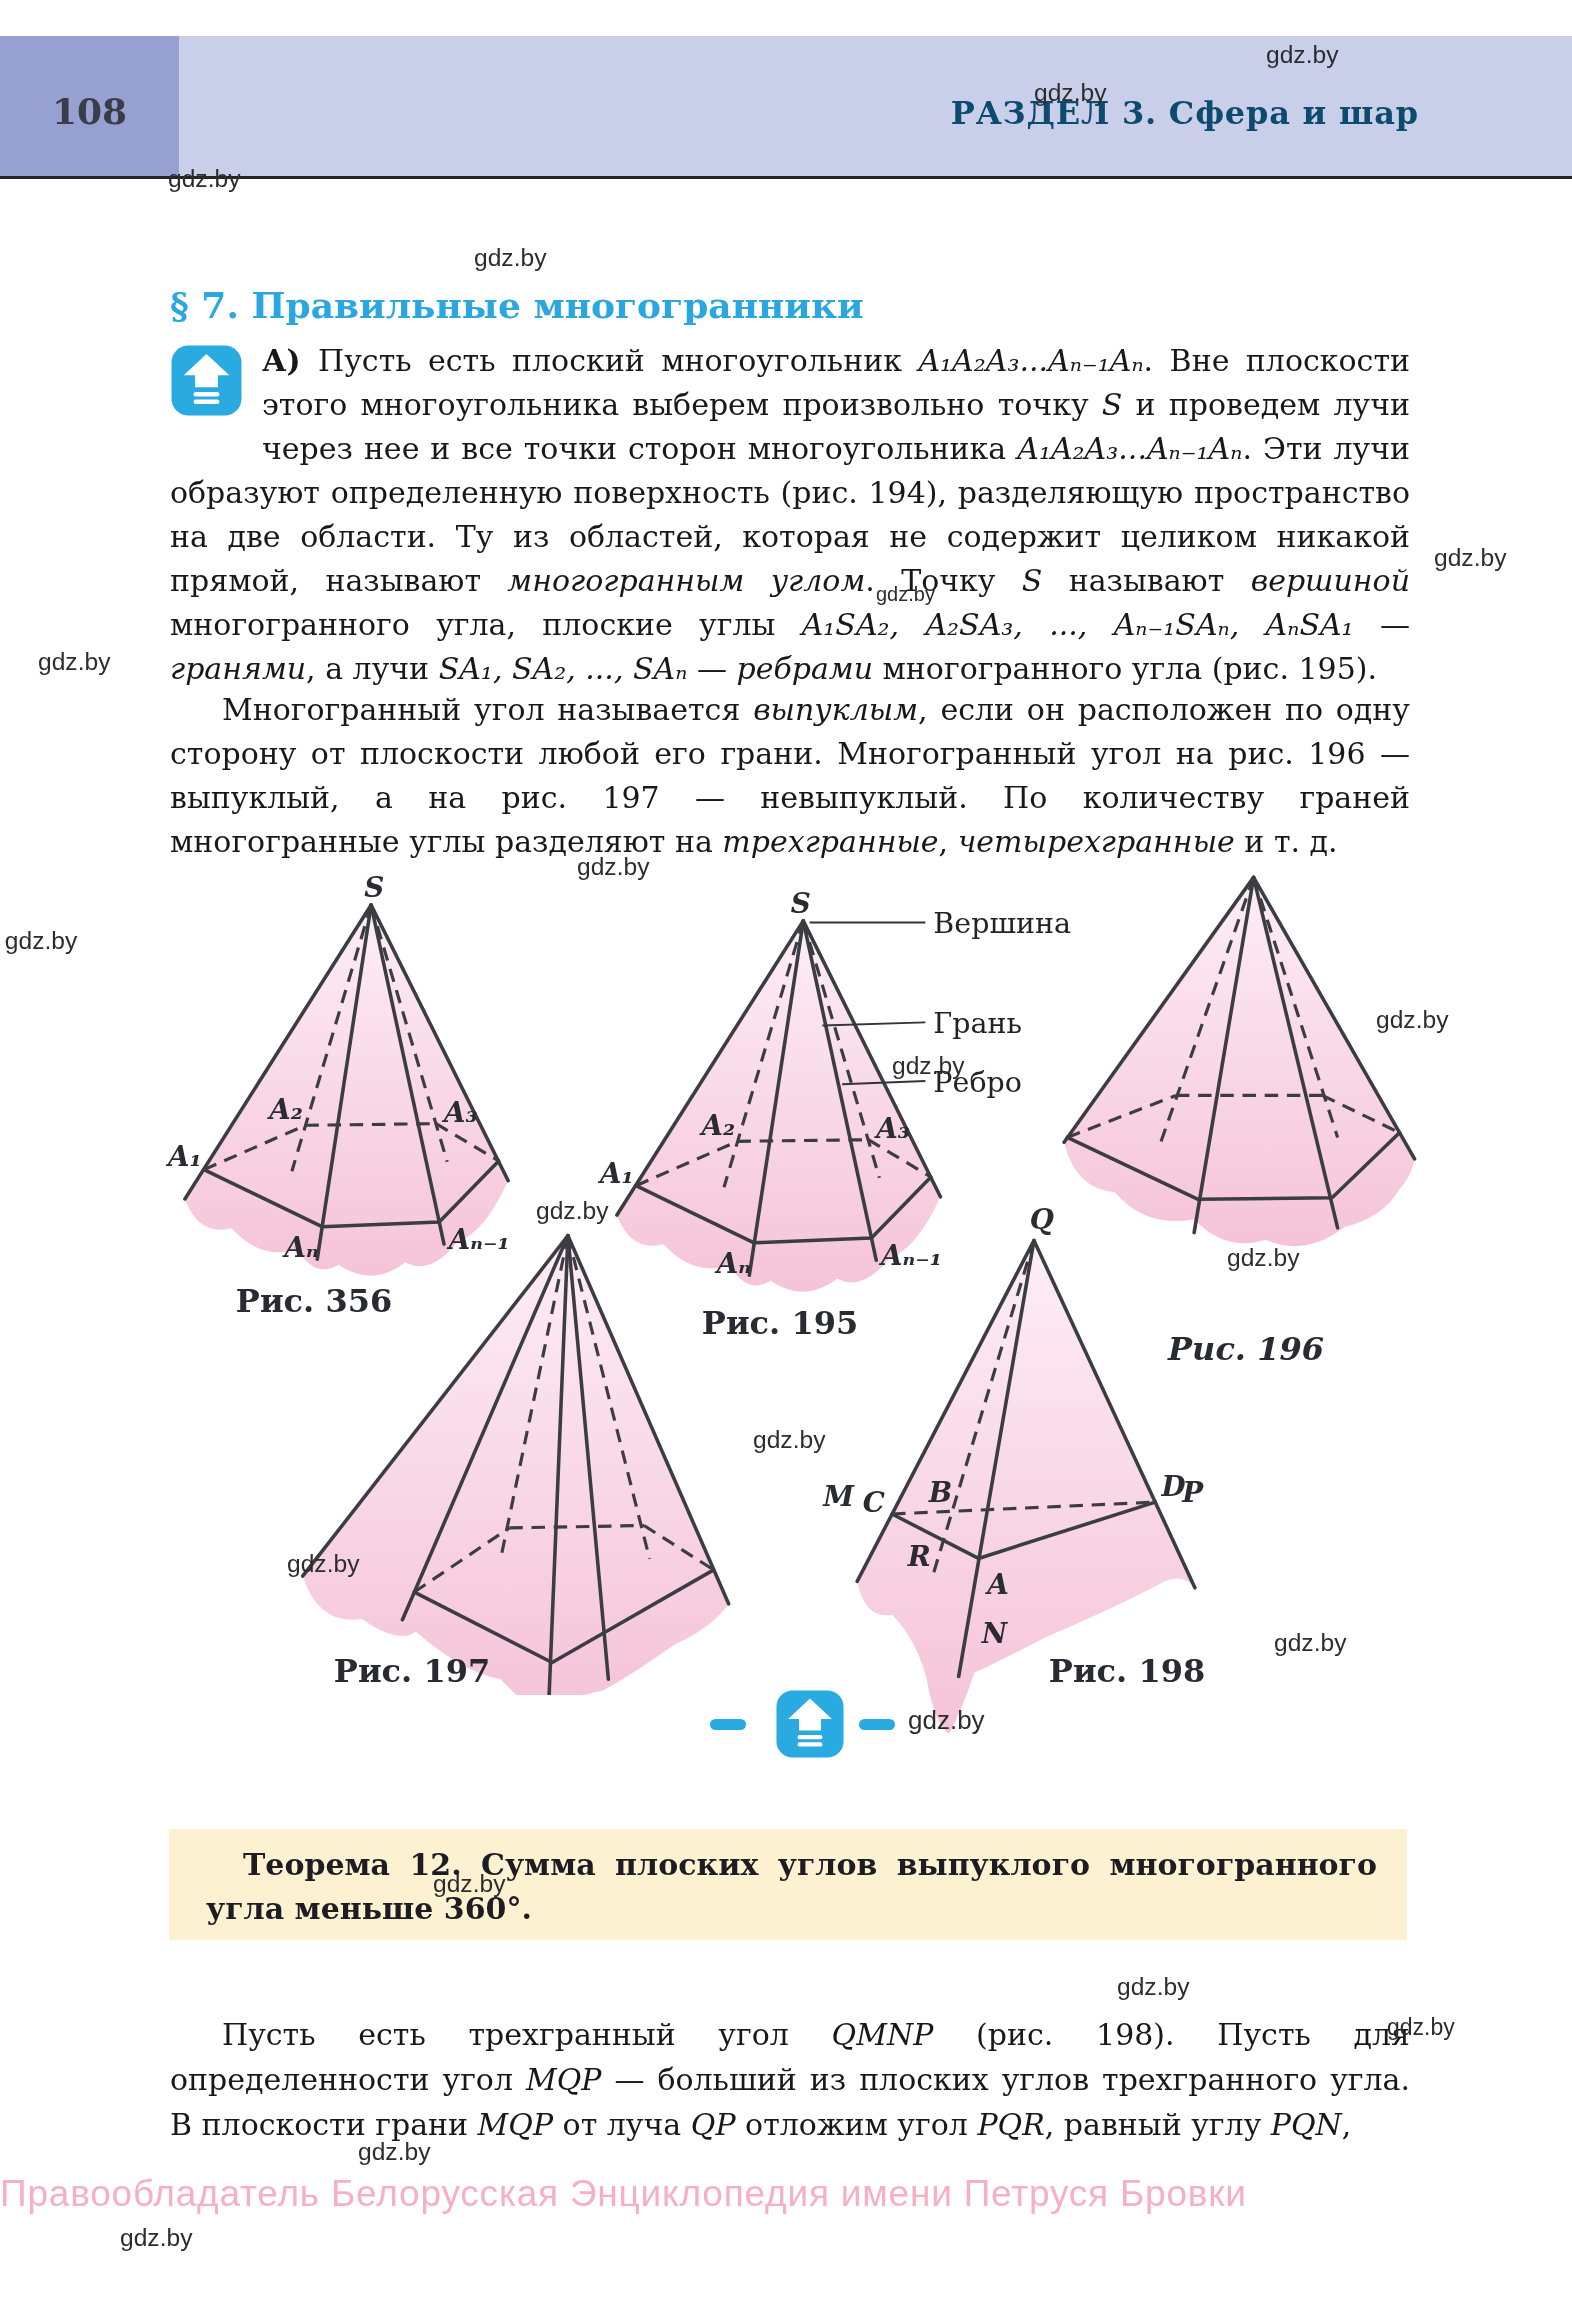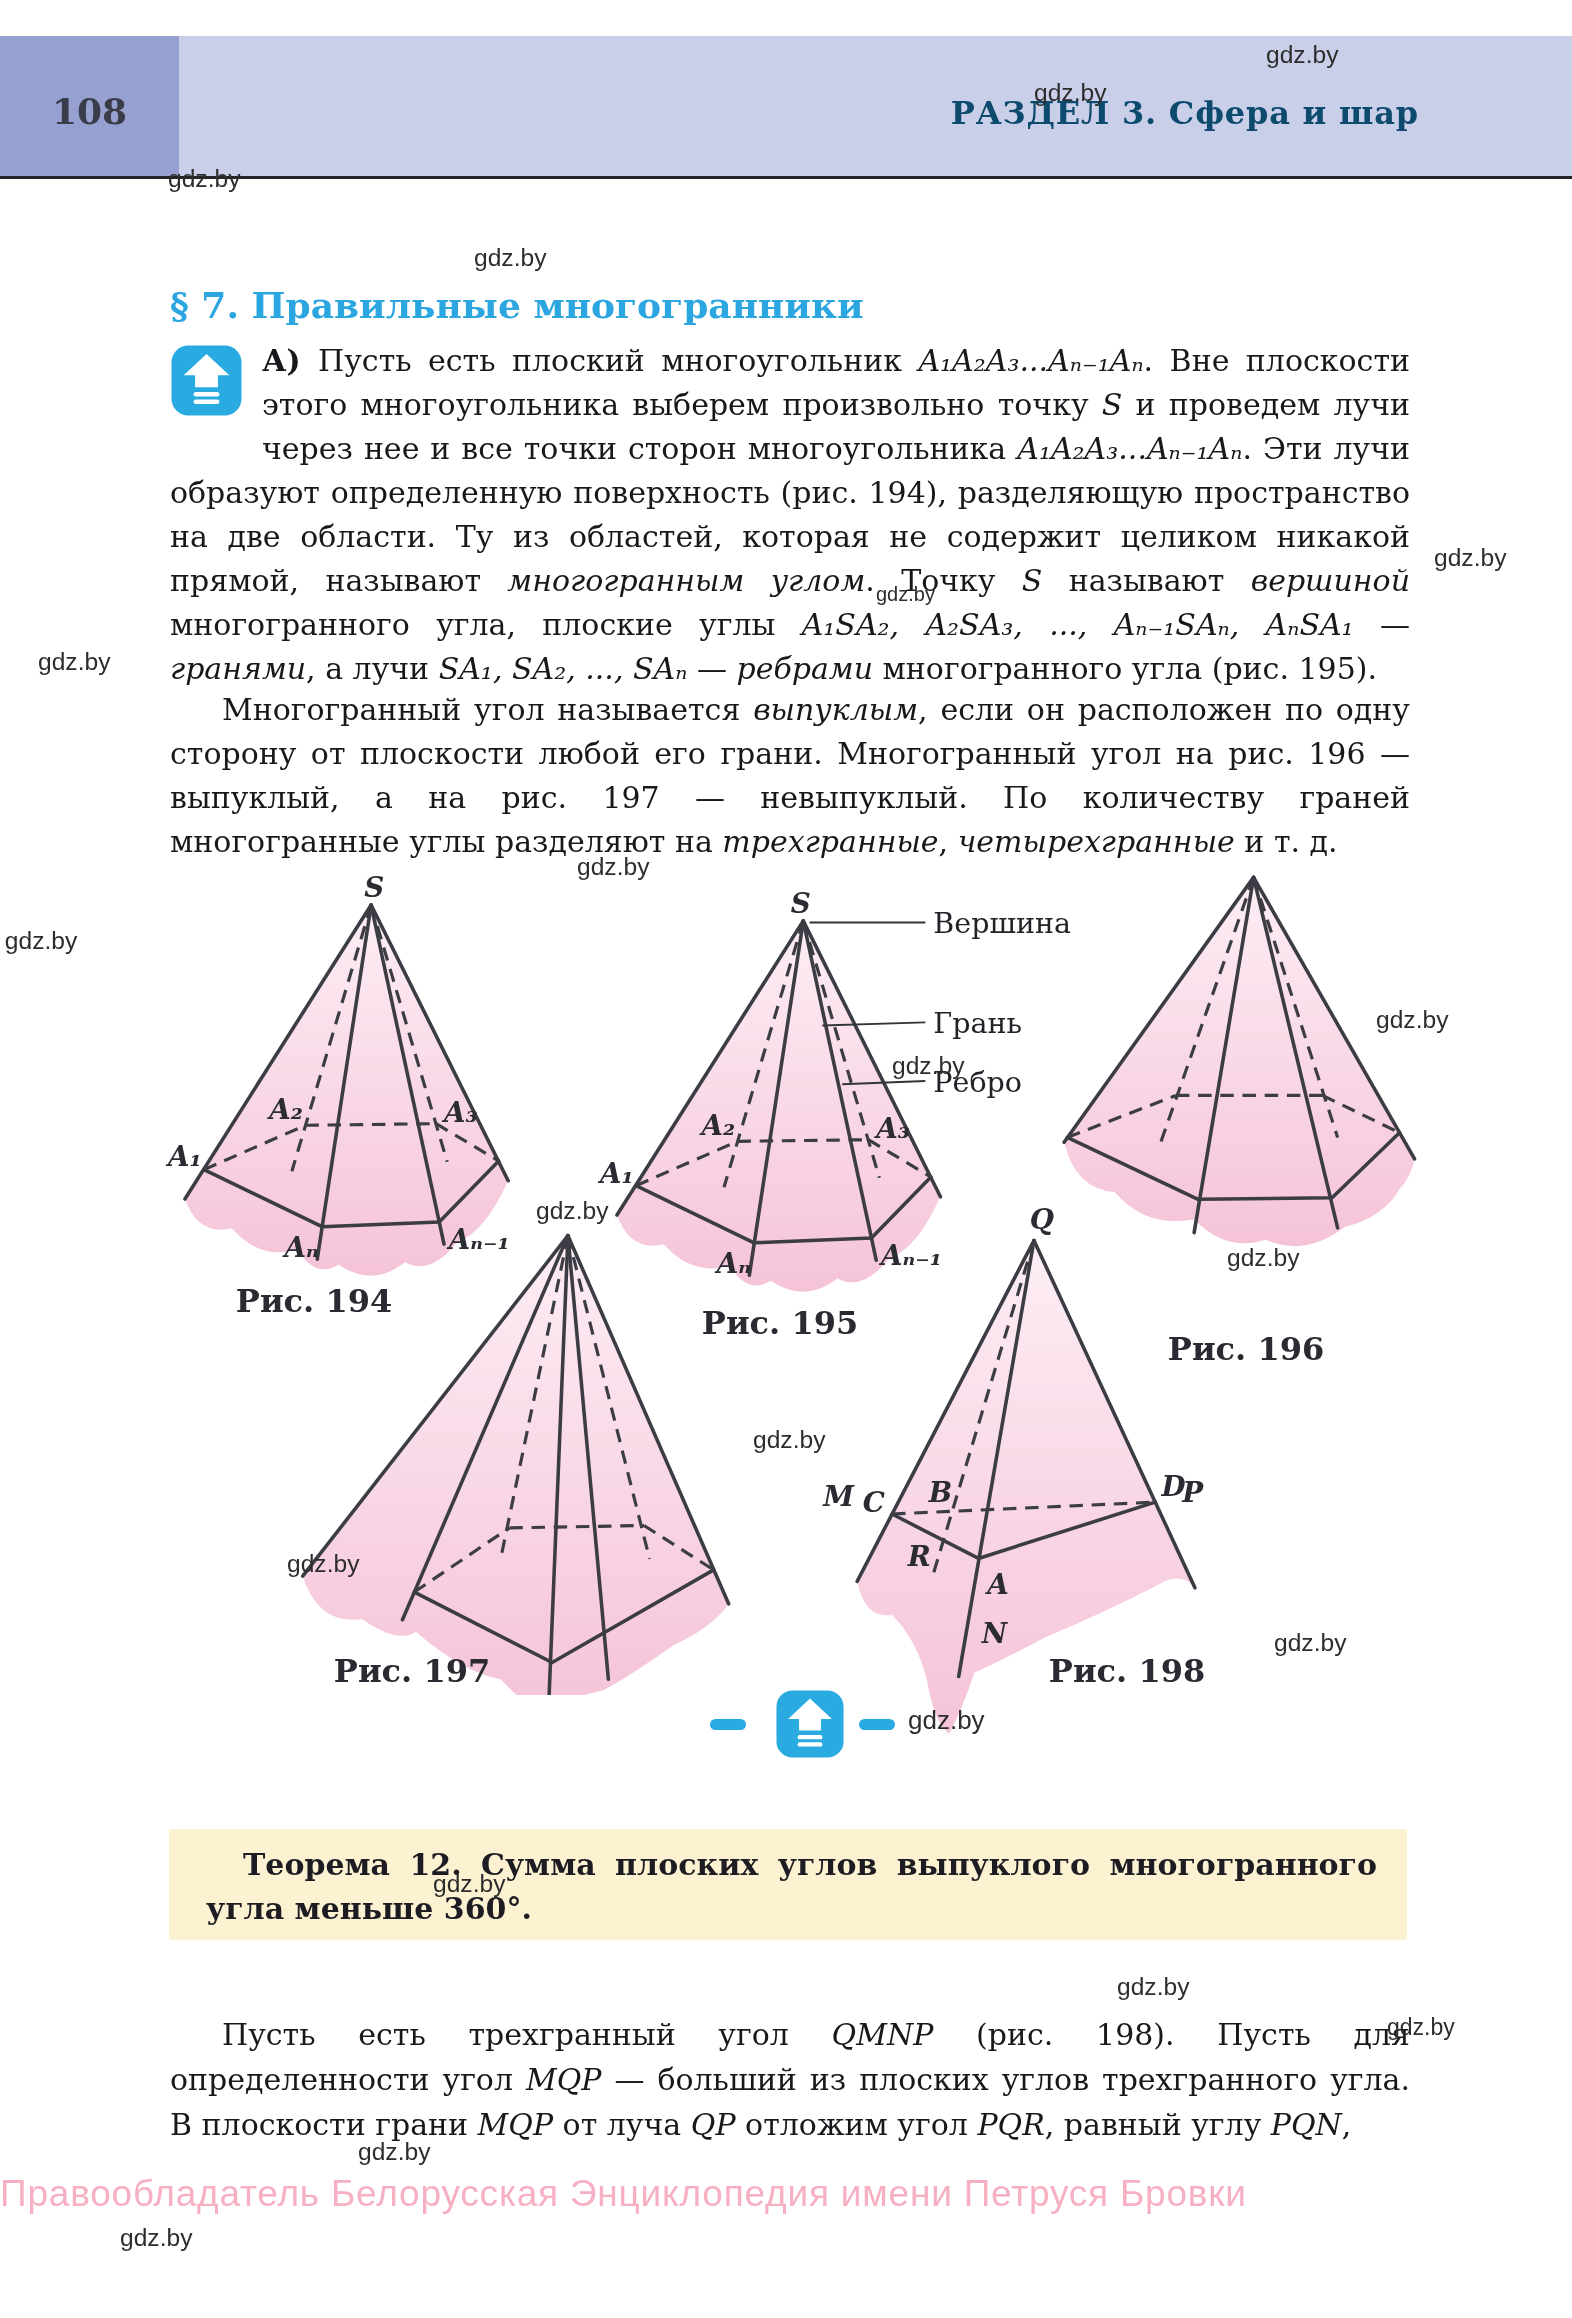--- a/index.html
+++ b/index.html
@@ -127,21 +127,21 @@
       <line x1="298" y1="44" x2="390" y2="472"></line>
       <polyline points="87,378 236,450 384,444 459,367"></polyline>
     </g>
     <text class="flabel" x="302" y="34" text-anchor="middle">S</text>
     <text class="flabel" x="84" y="374" text-anchor="end">A₁</text>
     <text class="flabel" x="212" y="314" text-anchor="end">A₂</text>
     <text class="flabel" x="390" y="318" text-anchor="start">A₃</text>
     <text class="flabel" x="232" y="488" text-anchor="end">Aₙ</text>
     <text class="flabel" x="396" y="478" text-anchor="start">Aₙ₋₁</text>
   </svg>
-  <div class="figcap" style="left:135px; top:1282px;">Рис. 194</div>
+  <div class="figcap" style="left:135px; top:1282px;">Рис. 356</div>
 
   <svg class="fig" style="left:567px; top:886px;" width="555" height="444" viewBox="0 0 700 560">
     <defs>
       <linearGradient id="g195" x1="0" y1="0" x2="0" y2="1">
         <stop offset="0" stop-color="#fdeef5"></stop>
           <stop offset="1" stop-color="#f5c3d8"></stop>
       </linearGradient>
     </defs>
     <path d="M298,44 L63,415 Q80,462 122,452 Q160,494 205,478 Q227,516 257,498 Q300,527 341,495 Q373,512 406,470 Q441,458 471,392 Z" fill="url(#g195)"></path>
     <g class="dashes">
@@ -191,21 +191,21 @@
       <line x1="374" y1="302" x2="471" y2="349"></line>
     </g>
     <g class="edges">
       <line x1="287" y1="27" x2="48" y2="361"></line>
       <line x1="287" y1="27" x2="490" y2="382"></line>
       <line x1="287" y1="27" x2="212" y2="475"></line>
       <line x1="287" y1="27" x2="393" y2="469"></line>
       <polyline points="52,355 217,433 386,431 471,349"></polyline>
     </g>
   </svg>
-  <div class="figcap" style="left:1067px; top:1330px;">Рис. 196</div>
+  <div class="figcap" style="left:1067px; top:1330px;font-style:italic;">Рис. 196</div>
 
   <svg class="fig" style="left:301px; top:1204px;" width="507" height="491" viewBox="0 0 640 620">
     <defs>
       <linearGradient id="g197" x1="0" y1="0" x2="0" y2="1">
         <stop offset="0" stop-color="#fdeef5"></stop>
           <stop offset="1" stop-color="#f5c3d8"></stop>
       </linearGradient>
     </defs>
     <path d="M337,40 L2,470 Q22,532 77,524 Q122,556 145,540 Q205,592 252,600 Q300,652 318,638 Q342,622 382,614 Q422,592 472,556 Q517,536 540,505 Z" fill="url(#g197)"></path>
     <g class="dashes">

